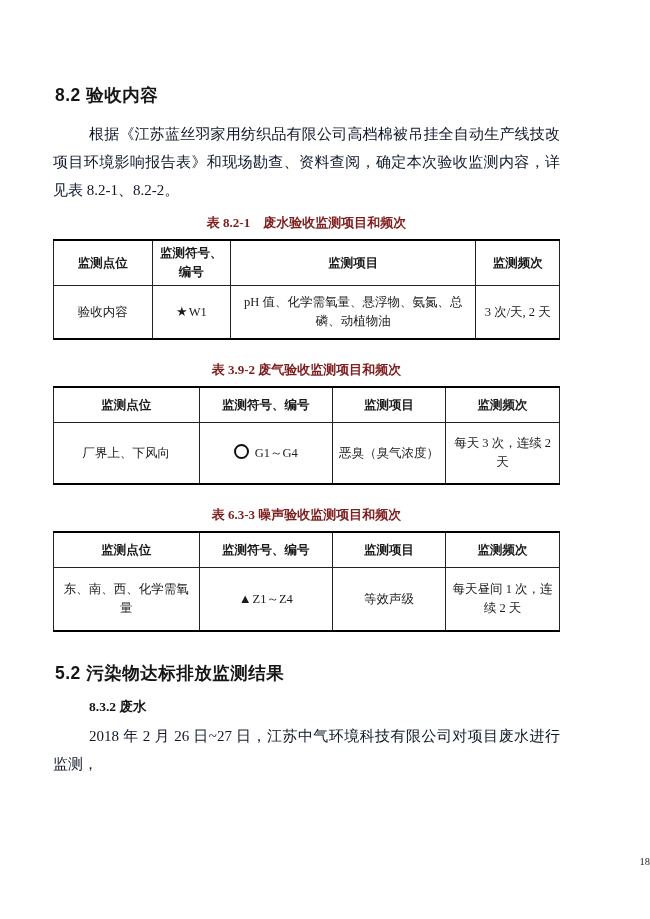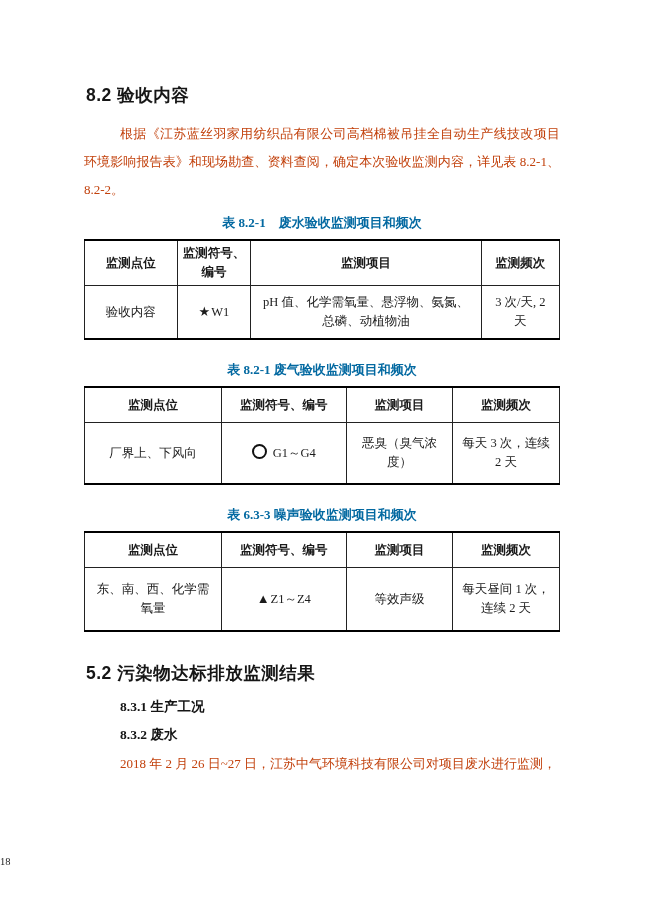--- a/index.html
+++ b/index.html
@@ -1,34 +1,34 @@
 <!DOCTYPE html>
 <html><head>
 <meta charset="utf-8">
 <style>
   html,body{margin:0;padding:0;background:#ffffff;}
   .page{
     width:650px;height:919px;background:#ffffff;position:relative;
-    box-sizing:border-box;padding:84px 90px 0 84px;
+    box-sizing:border-box;padding:84px 90px 0 53px;
     font-family:"Liberation Serif","DejaVu Serif",serif;
     color:#1b1b1b;overflow:hidden;
   }
   .sec-heading{
     font-family:"Liberation Sans","DejaVu Sans",sans-serif;
     font-weight:600;font-size:17.5px;line-height:22px;
     margin:0 0 14px 2px;color:#161616;letter-spacing:0.5px;
   }
   .sec-heading.second{margin-top:30px;}
   .body-para{
-    font-size:13px;line-height:28px;text-align:justify;
-    text-indent:36px;margin:0;color:#c2410c;
+    font-size:15px;line-height:28px;text-align:justify;
+    text-indent:36px;margin:0;color:#0f172a;
   }
   .tbl-caption{
     font-size:13px;font-weight:bold;text-align:center;
-    margin:10px 0 7px;color:#0369a1;
+    margin:10px 0 7px;color:#7f1d1d;
   }
   .tbl-caption.gap{margin-top:21px;}
   table.data-table{
     width:100%;border-collapse:collapse;table-layout:fixed;
     border-top:2.5px solid #000;border-bottom:2.5px solid #000;
     border-left:1px solid #222;border-right:1px solid #222;
   }
   table.data-table th,table.data-table td{
     border:1px solid #222;text-align:center;vertical-align:middle;
     font-size:12.5px;line-height:19px;padding:4px 6px;color:#1b1b1b;
@@ -42,21 +42,21 @@
     font-size:13.5px;font-weight:bold;margin:10px 0 6px 36px;color:#151515;
   }
   .sym{font-size:13px;}
   .sym.star,.sym.triangle{margin-right:1px;}
   .ring{
     display:inline-block;width:11px;height:11px;border:2.5px solid #111;
     border-radius:50%;margin-right:6px;vertical-align:-2px;
   }
   .code-text{font-size:12.5px;}
   .page-number{
-    position:absolute;bottom:52px;left:0;right:0;text-align:left;
+    position:absolute;bottom:52px;left:0;right:0;text-align:right;
     font-size:10.5px;color:#222;
   }
 </style>
 </head>
 <body>
 
 <div class="page">
 
   <h1 class="sec-heading">8.2 验收内容</h1>
   <p class="body-para">根据《江苏蓝丝羽家用纺织品有限公司高档棉被吊挂全自动生产线技改项目环境影响报告表》和现场勘查、资料查阅，确定本次验收监测内容，详见表 8.2-1、8.2-2。</p>
@@ -80,21 +80,21 @@
     <tbody>
       <tr>
         <td>验收内容</td>
         <td><span class="sym star">★</span><span class="code-text">W1</span></td>
         <td>pH 值、化学需氧量、悬浮物、氨氮、总磷、动植物油</td>
         <td>3 次/天, 2 天</td>
       </tr>
     </tbody>
   </table>
 
-  <div class="tbl-caption gap">表 8.2-1 废气验收监测项目和频次</div>
+  <div class="tbl-caption gap">表 3.9-2 废气验收监测项目和频次</div>
   <table class="data-table t2">
     <colgroup>
         <col style="width:28.8%">
         <col style="width:26.3%">
         <col style="width:22.4%">
         <col style="width:22.5%">
       </colgroup>
     <thead>
       <tr>
         <th>监测点位</th>
@@ -134,19 +134,18 @@
         <td>东、南、西、化学需氧量</td>
         <td><span class="sym triangle">▲</span><span class="code-text">Z1～Z4</span></td>
         <td>等效声级</td>
         <td>每天昼间 1 次，连续 2 天</td>
       </tr>
     </tbody>
   </table>
 
   <h1 class="sec-heading second">5.2 污染物达标排放监测结果</h1>
 
-  <div class="sub-heading">8.3.1 生产工况</div>
 
   <div class="sub-heading">8.3.2 废水</div>
   <p class="body-para">2018 年 2 月 26 日~27 日，江苏中气环境科技有限公司对项目废水进行监测，</p>
 
   <div class="page-number">18</div>
 </div>
 
 </body></html>

